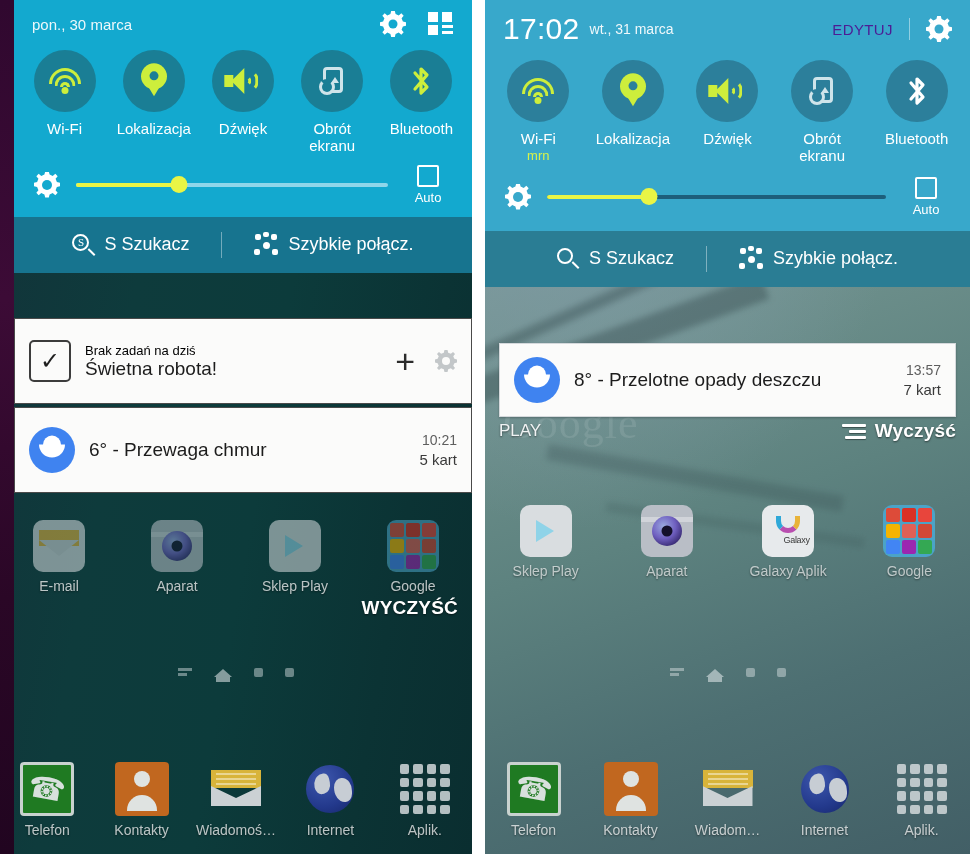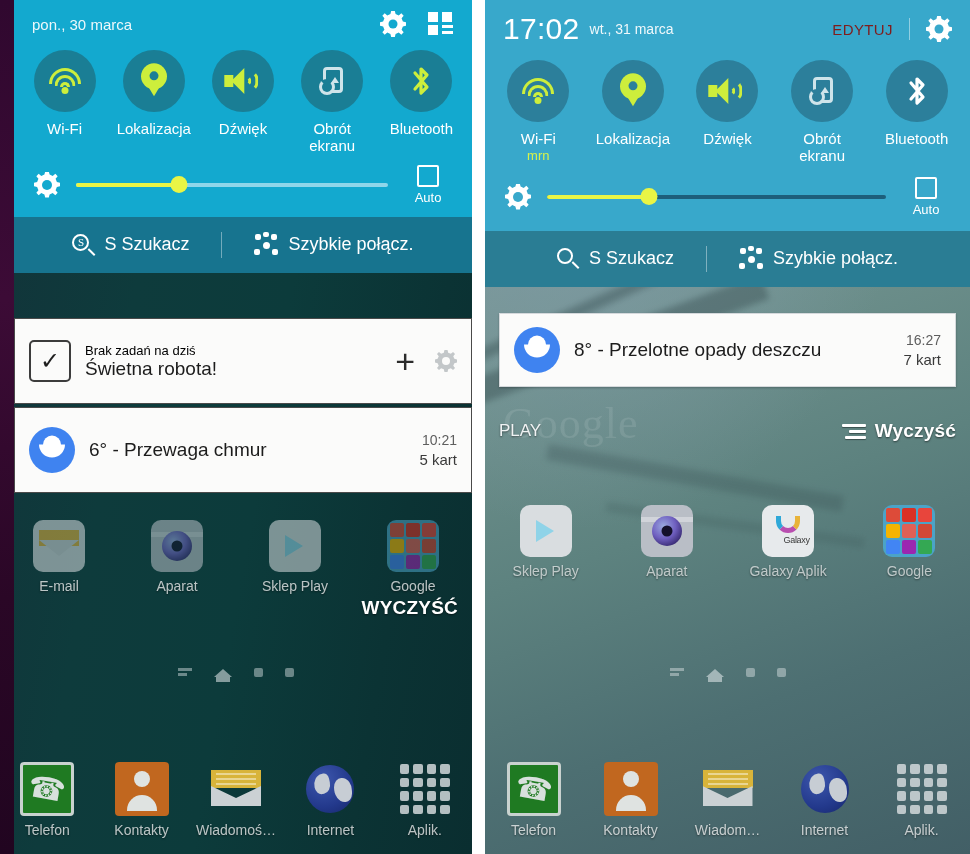--- a/index.html
+++ b/index.html
@@ -146,21 +146,21 @@
   .shade-top { background:#10a6cd; }
   #panel-left  .shade { left:14px; width:458px; }
   #panel-left  .shade-top { background:#13a9cf; }
   #panel-right .shade-top { background:#38a8cb; }
 
   .status-row { display:flex; align-items:center; height:48px; padding:16px 18px; }
   .clock-big { font-size:30px; color:#fff; font-weight:400; letter-spacing:.3px; }
   .date-txt { font-size:14px; color: rgba(255,255,255,.92); margin-left:10px; }
   .date-txt.solo { font-size:15px; margin-left:0; }
   .status-spacer { flex:1; }
-  .edit-btn { font-size:15px; color:#7f1d1d; letter-spacing:.4px; }
+  .edit-btn { font-size:15px; color:#4c1d95; letter-spacing:.4px; }
   .vsep { width:1px; height:22px; background: rgba(255,255,255,.45); margin:0 16px; }
 
   .gear-ico { width:26px; height:26px; position:relative; display:inline-block; }
   .gear-ico::before {
     content:""; position:absolute; inset:0;
     background:#fff;
     clip-path: polygon(43% 0%,57% 0%,60% 12%,72% 17%,82% 9%,91% 18%,83% 28%,88% 40%,100% 43%,100% 57%,88% 60%,83% 72%,91% 82%,82% 91%,72% 83%,60% 88%,57% 100%,43% 100%,40% 88%,28% 83%,18% 91%,9% 82%,17% 72%,12% 60%,0% 57%,0% 43%,12% 40%,17% 28%,9% 18%,18% 9%,28% 17%,40% 12%);
   }
   .gear-ico::after {
     content:""; position:absolute; left:50%; top:50%; transform:translate(-50%,-50%);
@@ -758,30 +758,30 @@
               <i></i>
               <i></i>
               <i></i>
               <i></i>
             </div>
           <span>Szybkie połącz.</span>
         </div>
       </div>
     </div>
 
-    <div class="notif-area" style="top:313px; left:14px; width:457px;">
+    <div class="notif-area" style="top:343px; left:14px; width:457px;">
       <div class="notif" style="height:74px;">
         <div class="n-ico n-weather">
             <div class="cloud"></div>
           </div>
         <div class="n-body">
           <div class="n-title">8° - Przelotne opady deszczu</div>
         </div>
         <div class="n-meta">
-          <div class="m1">16:27</div>
+          <div class="m1">13:57</div>
           <div class="m2">7 kart</div>
         </div>
       </div>
     </div>
 
     <div class="clear-row" style="top:420px;">
       <div class="carrier">PLAY</div>
       <div class="clear-spacer"></div>
       <div class="clear-btn">
         <div class="clear-lines">

